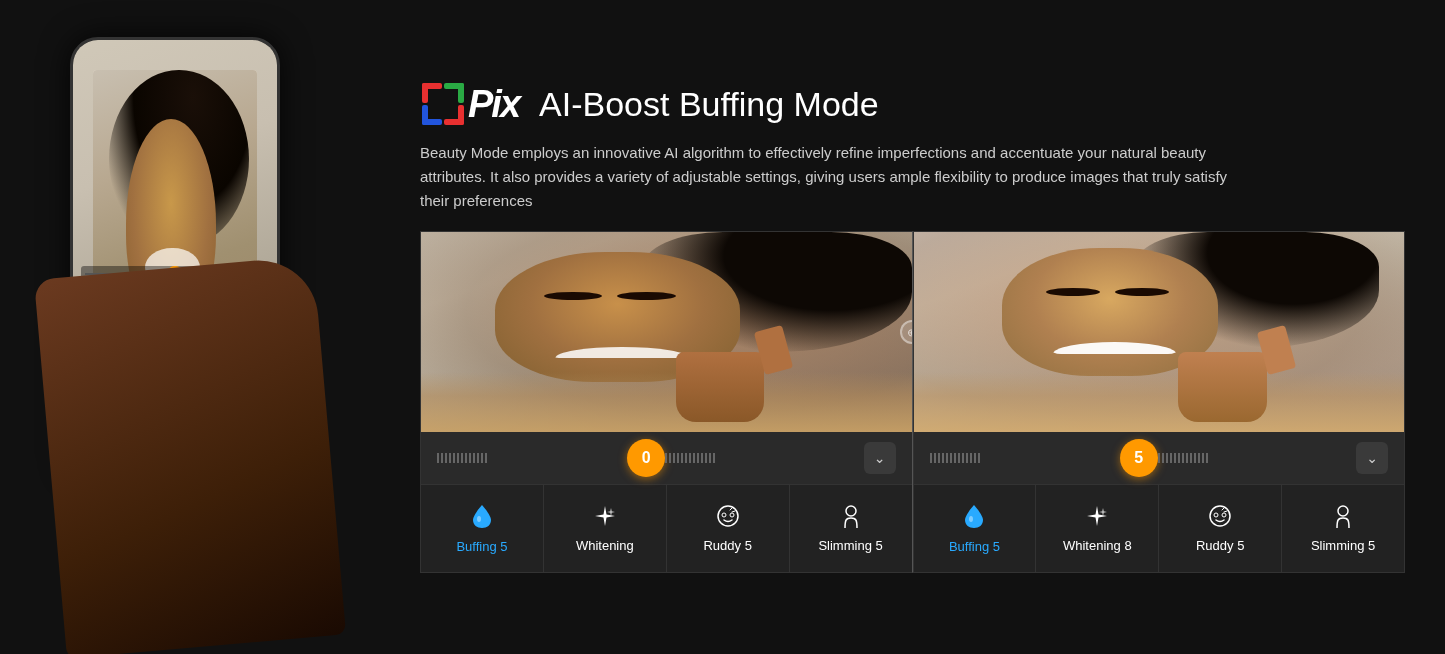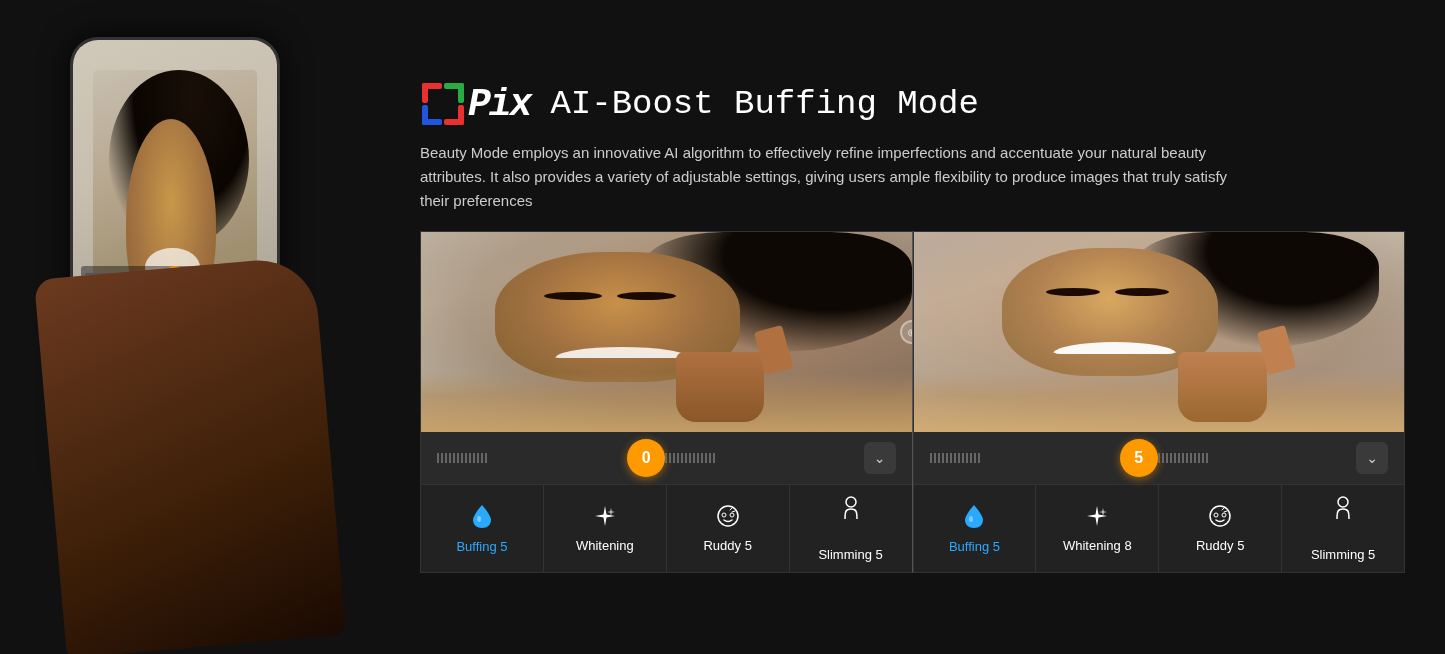--- a/index.html
+++ b/index.html
@@ -159,21 +159,20 @@
     
     .header-area {
       margin-bottom: 18px;
     }
 
     .brand-title {
       display: flex;
       align-items: center;
       gap: 12px;
       margin-bottom: 14px;
-      font-family: Liberation Mono, monospace;
     }
 
     .description-text {
       font-size: 15px;
       line-height: 1.6;
       color: #cccccc;
       max-width: 820px;
     }
 
     
@@ -280,21 +279,20 @@
       flex-direction: column;
       align-items: center;
       justify-content: center;
       gap: 6px;
       border-right: 1px solid #333;
       padding: 10px 4px;
     }
 
     .control-item:last-child {
       border-right: none;
-      justify-content: space-between;
     }
 
     .control-icon {
       font-size: 22px;
       line-height: 1;
     }
 
     .control-label {
       font-size: 13px;
       color: #ffffff;

